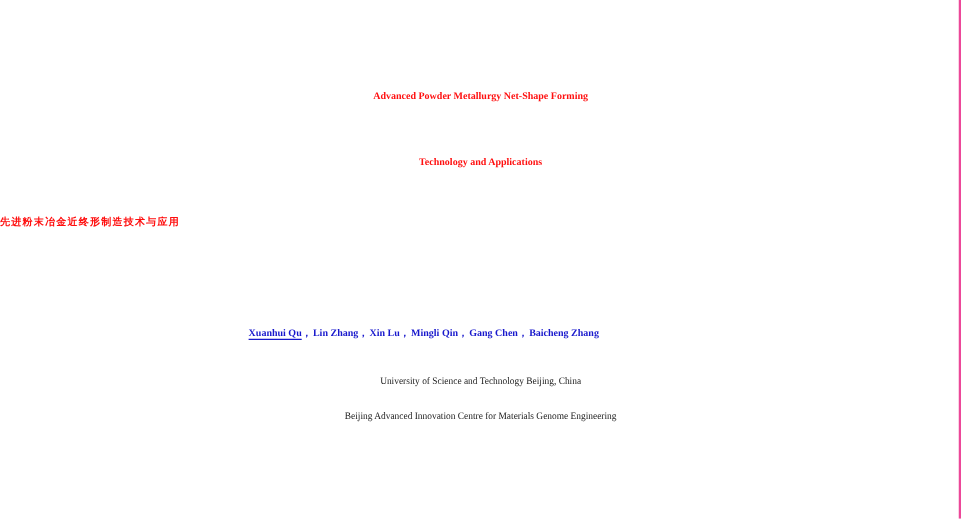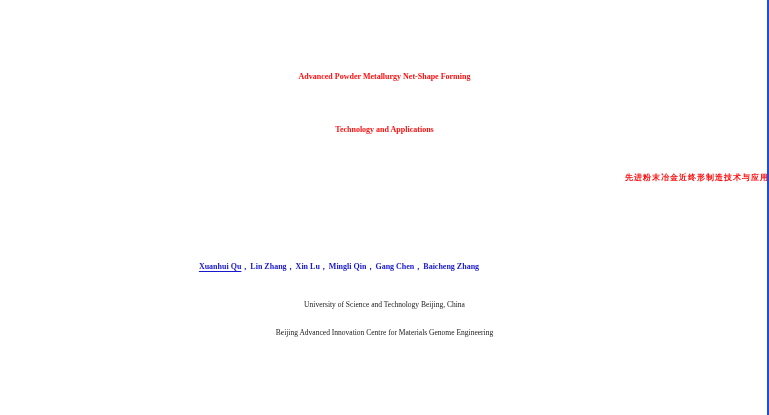--- a/index.html
+++ b/index.html
@@ -9,21 +9,21 @@
   }
   body {
     font-family: "Liberation Serif", serif;
   }
   .slide {
     position: relative;
     width: 769px;
     height: 415px;
     background: #ffffff;
     box-sizing: border-box;
-    border-right: 2px solid #1d4ed8;
+    border-right: 2px solid #ec4899;
     overflow: hidden;
   }
 
   
   .title-block {
     position: absolute;
     left: 0;
     top: 50px;
     width: 769px;
     text-align: center;
@@ -37,21 +37,21 @@
     letter-spacing: 0px;
     white-space: nowrap;
   }
 
   
   .subtitle-cn {
     position: absolute;
     left: 0;
     top: 157px;
     width: 769px;
-    text-align: right;
+    text-align: left;
     font-family: "DejaVu Serif", "Liberation Serif", serif;
     font-weight: bold;
     font-size: 29px;
     line-height: 40px;
     color: #FF0D0D;
     letter-spacing: 1px;
     white-space: nowrap;
   }
 
   

